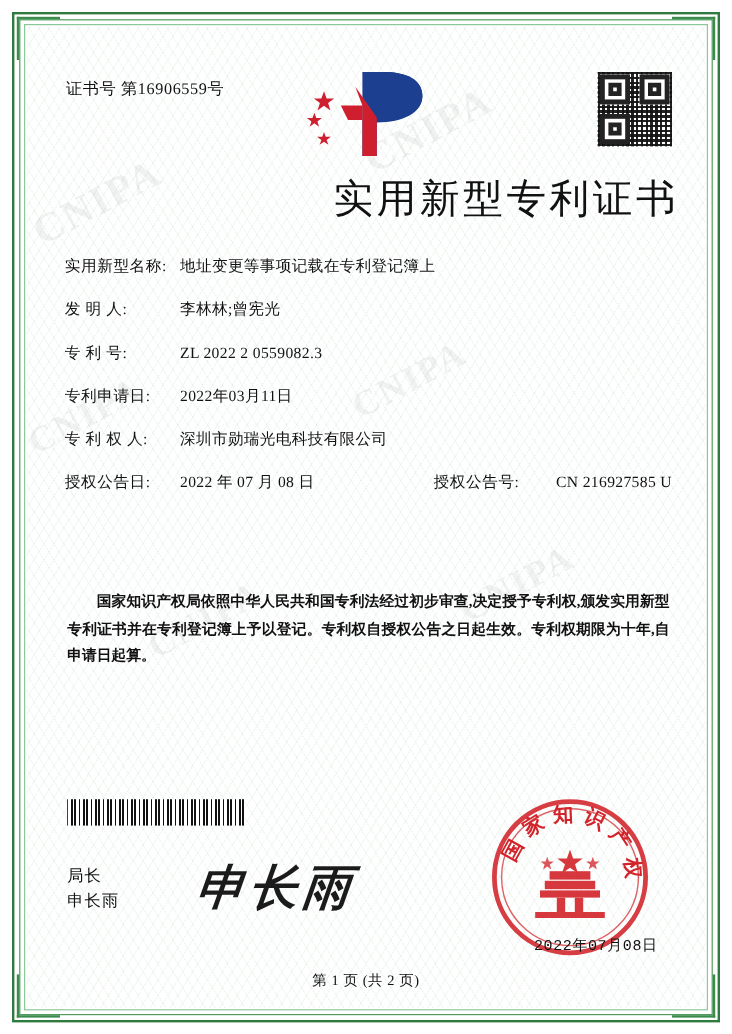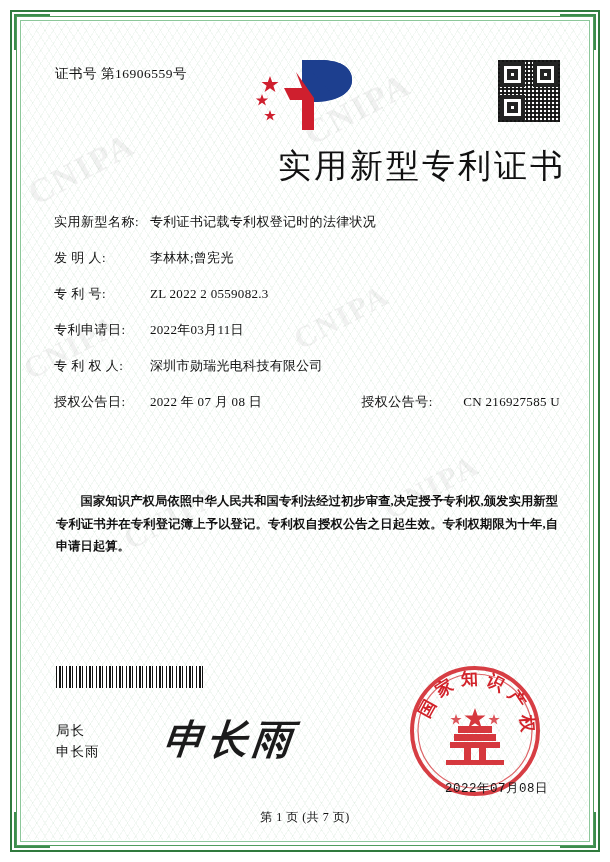--- a/index.html
+++ b/index.html
@@ -325,21 +325,21 @@
         <polygon points="30,56 31.4,60 35.8,60 32.2,62.6 33.6,66.6 30,64.1 26.4,66.6 27.8,62.6 24.2,60 28.6,60" fill="#cf1f2e"></polygon>
       </svg>
     </div>
 
     <div class="title">实用新型专利证书</div>
 
     <div class="fields">
 
       <div class="field-row">
         <div class="field-label">实用新型名称:</div>
-        <div class="field-value">专利证书记载专利权登记时的法律状况</div>
+        <div class="field-value">地址变更等事项记载在专利登记簿上</div>
       </div>
 
       <div class="field-row">
         <div class="field-label">发 明 人:</div>
         <div class="field-value">李林林;曾宪光</div>
       </div>
 
       <div class="field-row">
         <div class="field-label">专 利 号:</div>
         <div class="field-value">ZL 2022 2 0559082.3</div>
@@ -402,16 +402,16 @@
           <path id="sealArcBot" d="M 22 67 A 45 45 0 0 0 112 67" fill="none"></path>
         </defs>
         <text font-family="Liberation Serif, serif" font-size="17" font-weight="bold" fill="#d2232a" letter-spacing="7">
           <textPath href="#sealArcTop" startOffset="8%">国家知识产权局</textPath>
         </text>
       </svg>
     </div>
 
     <div class="seal-date">2022年07月08日</div>
 
-    <div class="footer">第 1 页 (共 7 页)</div>
+    <div class="footer">第 1 页 (共 2 页)</div>
 
   </div>
 </div>
 
 </body></html>

